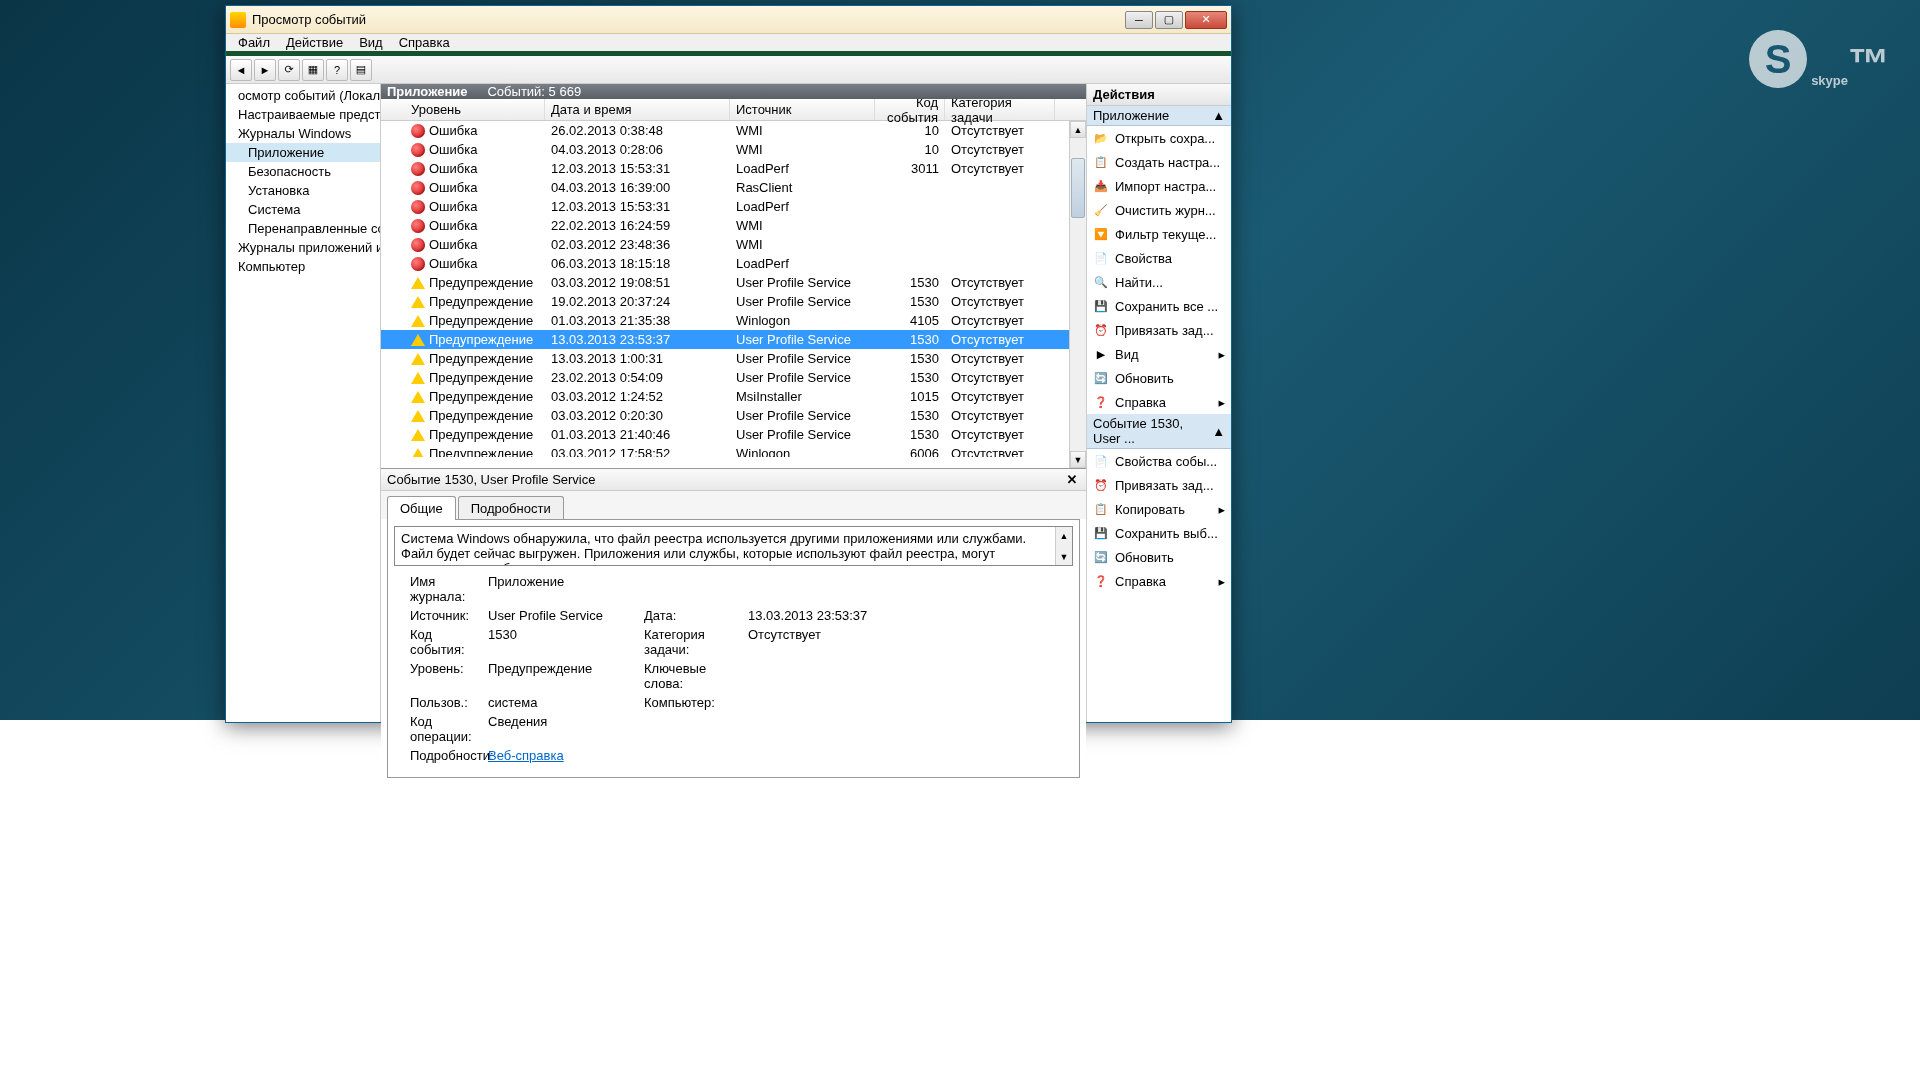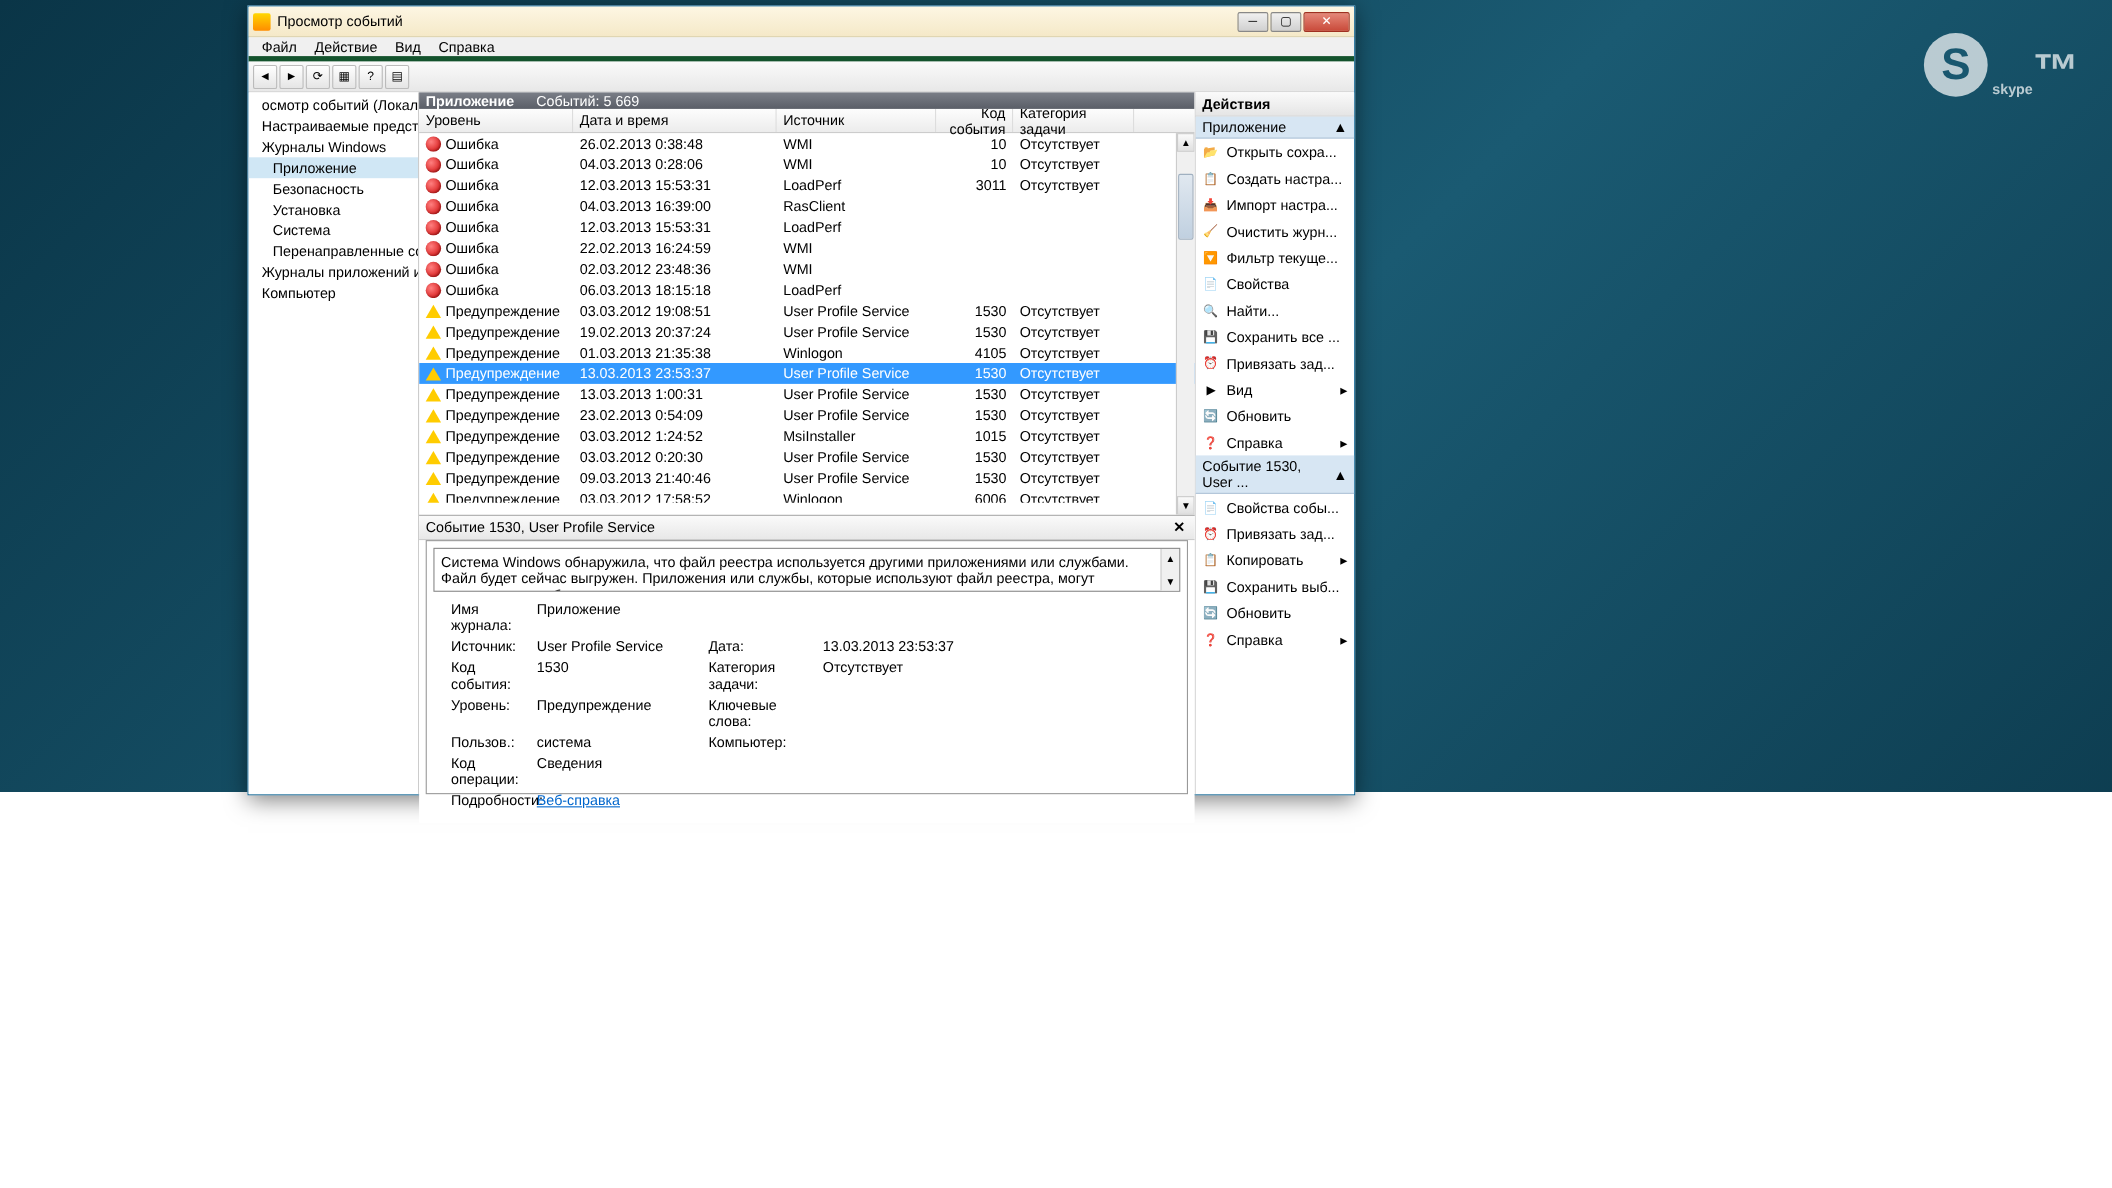--- a/index.html
+++ b/index.html
@@ -26,21 +26,21 @@
 .table-wrap { flex: 0 0 370px; overflow: hidden; position: relative; border-bottom: 1px solid #999; }
 .thead { display: flex; background: linear-gradient(#fdfdfd, #ececec); border-bottom: 1px solid #ccc; height: 22px; align-items: center; }
 .th { padding: 0 6px; border-right: 1px solid #ddd; height: 100%; display: flex; align-items: center; }
 .tbody { height: 336px; overflow: hidden; }
 .tr { display: flex; height: 19px; align-items: center; cursor: pointer; }
 .tr.selected { background: #3399ff; color: #fff; }
 .td { padding: 0 6px; white-space: nowrap; overflow: hidden; }
 .lvl-icon { width: 14px; height: 14px; border-radius: 50%; display: inline-block; vertical-align: -3px; margin-right: 4px; }
 .lvl-err { background: radial-gradient(circle at 35% 35%, #ff8080, #cc0000); box-shadow: inset -1px -1px 2px rgba(0,0,0,0.3); }
 .lvl-warn { width: 0; height: 0; border-left: 7px solid transparent; border-right: 7px solid transparent; border-bottom: 12px solid #ffcc00; border-radius: 0; vertical-align: -2px; }
-.c-level { width: 140px; }
+.c-level { width: 140px; margin-left: 24px; }
 .c-date { width: 185px; }
 .c-src { width: 145px; }
 .c-id { width: 70px; text-align: right; }
 .c-cat { width: 110px; }
 .vscroll { position: absolute; right: 0; top: 22px; bottom: 0; width: 17px; background: #f0f0f0; border-left: 1px solid #ccc; display:flex; flex-direction:column; }
 .vscroll .arr{height:17px;background:linear-gradient(#fafafa,#e0e0e0);border:1px solid #ccc;display:flex;align-items:center;justify-content:center;font-size:9px;}
 .vscroll .track{flex:1;position:relative;}
 .vscroll .thumb{position:absolute;left:1px;right:1px;top:20px;height:60px;background:linear-gradient(#e0e8f0,#c0d0e0);border:1px solid #a0b0c0;border-radius:2px;}
 .detail { flex: 1; background: #fff; position: relative; }
 .detail-hdr { height: 22px; background: linear-gradient(#fafafa, #e8e8e8); display: flex; align-items: center; padding: 0 6px; border-bottom: 1px solid #ccc; }
@@ -241,21 +241,21 @@
             </div>
             <div class="tr">
               <div class="td c-level"><span class="lvl-icon lvl-warn"></span>Предупреждение</div>
               <div class="td c-date">03.03.2012 0:20:30</div>
               <div class="td c-src">User Profile Service</div>
               <div class="td c-id">1530</div>
               <div class="td c-cat">Отсутствует</div>
             </div>
             <div class="tr">
               <div class="td c-level"><span class="lvl-icon lvl-warn"></span>Предупреждение</div>
-              <div class="td c-date">09.03.2013 21:40:46</div>
+              <div class="td c-date">01.03.2013 21:40:46</div>
               <div class="td c-src">User Profile Service</div>
               <div class="td c-id">1530</div>
               <div class="td c-cat">Отсутствует</div>
             </div>
             <div class="tr">
               <div class="td c-level"><span class="lvl-icon lvl-warn"></span>Предупреждение</div>
               <div class="td c-date">03.03.2012 17:58:52</div>
               <div class="td c-src">Winlogon</div>
               <div class="td c-id">6006</div>
               <div class="td c-cat">Отсутствует</div>
@@ -274,20 +274,24 @@
               <div class="thumb"></div>
             </div>
           <div class="arr">▼</div>
         </div>
       </div>
 
       <div class="detail">
         <div class="detail-hdr">
           <span>Событие 1530, User Profile Service</span>
           <span class="close-x">✕</span>
+        </div>
+        <div class="tabs">
+          <div class="tab active">Общие</div>
+          <div class="tab">Подробности</div>
         </div>
         <div class="detail-body">
           <div class="msg-box">
             <div style="padding-right:18px">Система Windows обнаружила, что файл реестра используется другими приложениями или службами. Файл будет сейчас выгружен. Приложения или службы, которые используют файл реестра, могут впоследствии работать неправильно.</div>
             <div class="msg-scroll">
                 <div class="arr">▲</div>
                 <div style="flex:1"></div>
                 <div class="arr">▼</div>
               </div>
           </div>

